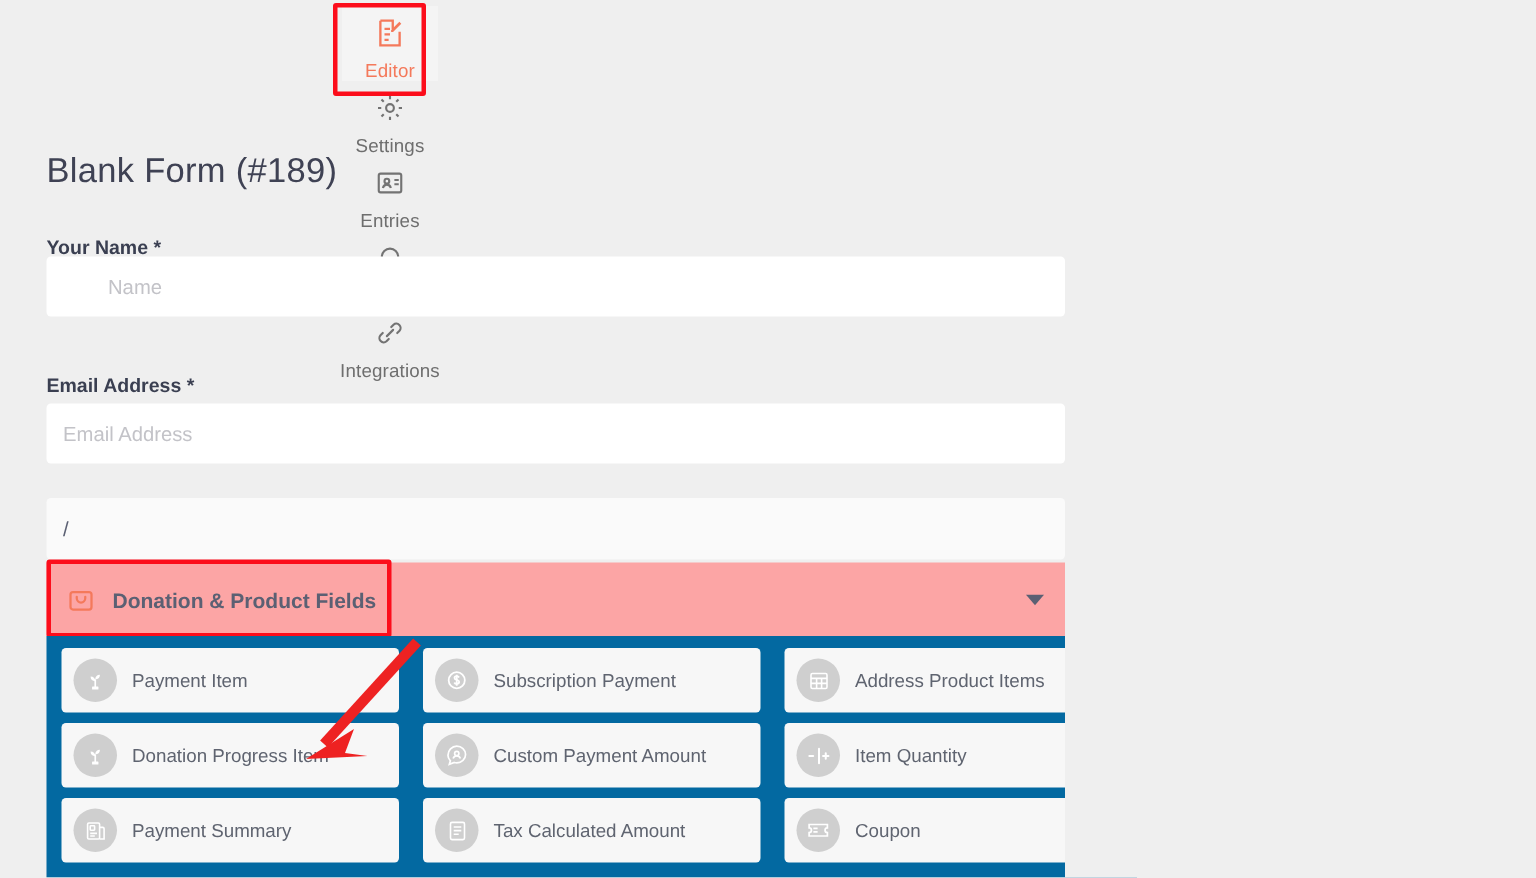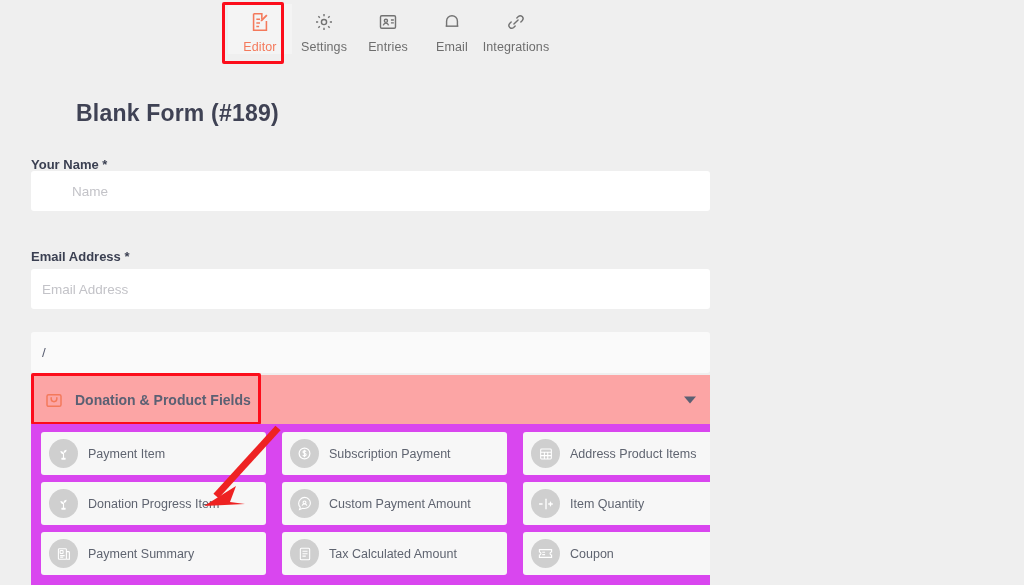--- a/index.html
+++ b/index.html
@@ -12,21 +12,21 @@
   }
   #app { position: relative; width: 1024px; height: 585px; background: #efefef; }
 
   
   .topbar {
     position: absolute; left: 0; top: 0; width: 1024px; height: 62px;
     background: #efefef;
   }
   .nav-tabs {
     position: absolute; left: 228px; top: 4px;
-    display: flex; align-items: flex-start; gap: 0px;
+    display: flex; align-items: flex-start; gap: 0px; flex-direction: column;
   }
   .nav-tab {
     width: 64px; display: flex; flex-direction: column; align-items: center;
     padding-top: 6px; cursor: pointer; user-select: none;
   }
   .nav-tab .tab-icon { height: 24px; display: flex; align-items: center; justify-content: center; }
   .nav-tab .tab-label {
     margin-top: 6px; font-size: 12.5px; color: #6e6e6e; letter-spacing: .1px;
   }
   .nav-tab.active { background: #f4f4f4; }
@@ -54,21 +54,21 @@
   .kebab {
     width: 22px; height: 32px; display: flex; flex-direction: column;
     align-items: center; justify-content: center; gap: 3px; cursor: pointer;
     margin-left: 2px;
   }
   .kebab span { width: 3px; height: 3px; background: #8a8a93; border-radius: 50%; display: block; }
 
   
   .form-title {
     position: absolute; left: 31px; top: 100px;
-    font-size: 23px; color: #3f4254; font-weight: bold; letter-spacing: .2px; margin-left: 45px;
+    font-size: 23px; color: #3f4254; font-weight: normal; letter-spacing: .2px;
   }
   .field-label {
     position: absolute; font-size: 13px; font-weight: bold; color: #3a3f51;
   }
   .text-input {
     position: absolute; left: 31px; width: 679px; height: 40px;
     background: #ffffff; border: none; border-radius: 3px;
     padding: 0 11px; font-size: 13.5px; color: #3a3f51;
     font-family: "Liberation Sans", sans-serif; outline: none;
   }
@@ -96,21 +96,21 @@
     border-right: 6px solid transparent; border-top: 7px solid #5b6073;
   }
   .acc-highlight {
     position: absolute; left: 31px; top: 373px; width: 230px; height: 52px;
     border: 3px solid #fc0d1b; border-radius: 2px; pointer-events: none;
   }
 
   
   .tiles-panel {
     position: absolute; left: 31px; top: 424px; width: 727px; height: 161px;
-    background: #d946ef; overflow: hidden;
+    background: #0369a1; overflow: hidden;
   }
   .tiles-grid {
     display: grid; grid-template-columns: repeat(3, 1fr);
     column-gap: 16px; row-gap: 7px;
     padding: 8px 10px 0 10px;
   }
   .tile {
     display: flex; align-items: center; height: 43px;
     background: #f7f7f7; border-radius: 3px; padding-left: 8px; cursor: pointer;
   }

